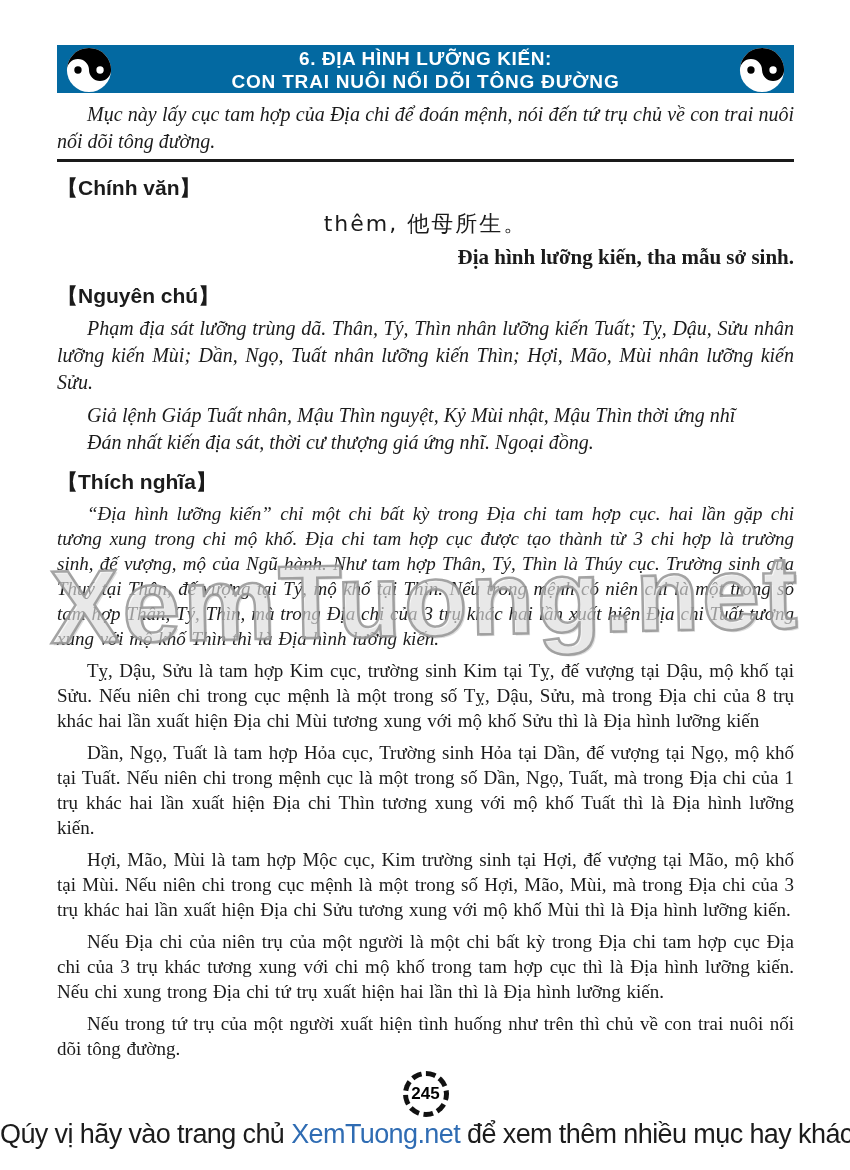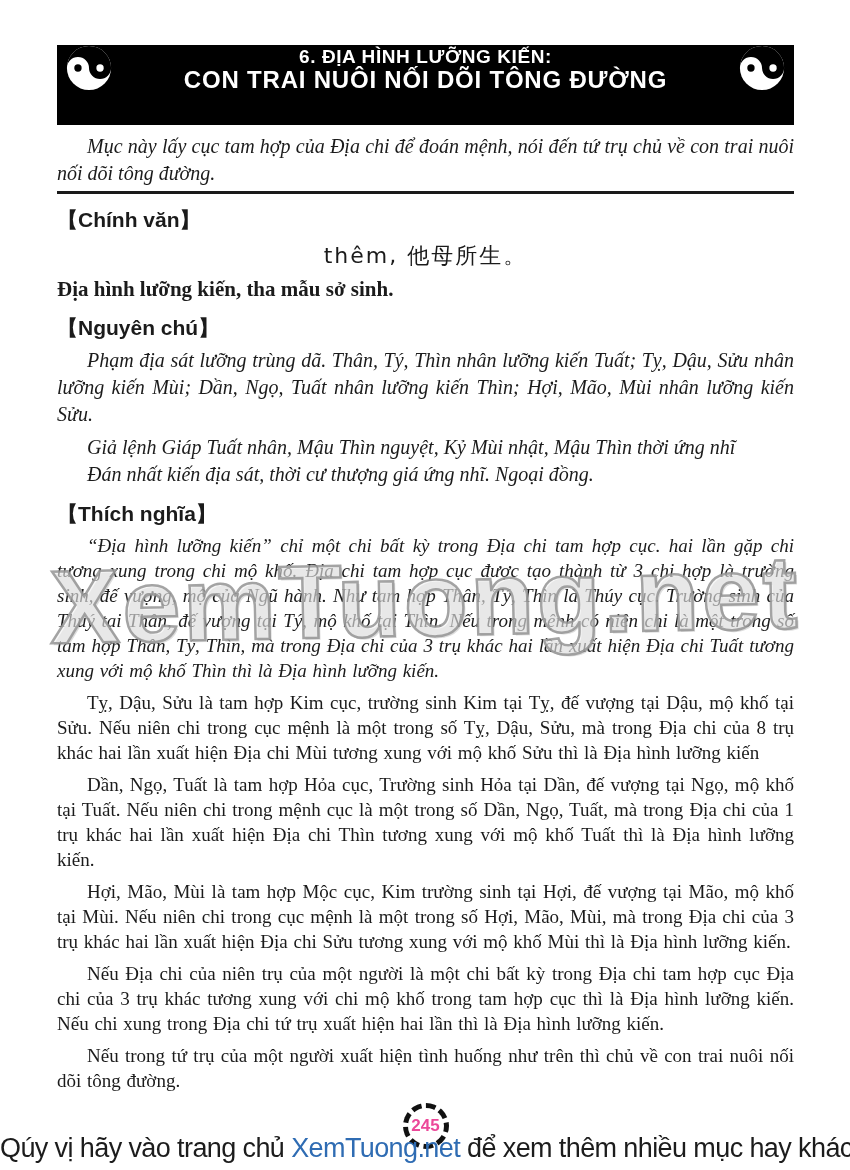--- a/index.html
+++ b/index.html
@@ -9,33 +9,33 @@
     background:#ffffff;
     font-family:"Liberation Serif", "DejaVu Serif", serif;
     color:#1b1b1b;
     overflow:hidden;
     margin:0 auto;
   }
   .content{position:absolute;left:57px;top:45px;width:737px;}
 
   
   .header{
-    background:#000000;
-    height:80px;
-    display:flex;align-items:flex-start;justify-content:space-between;
+    background:#0369a1;
+    height:48px;
+    display:flex;align-items:flex-end;justify-content:space-between;
     padding:0 9px;box-sizing:border-box;
   }
   .yinyang{width:46px;height:46px;flex:0 0 auto;}
   .titles{
     flex:1;text-align:center;color:#fff;
     font-family:"Liberation Sans", "DejaVu Sans", sans-serif;
     font-weight:bold;line-height:23px;
   }
   .title-line1{font-size:19px;letter-spacing:.6px;}
-  .title-line2{font-size:24px;letter-spacing:.8px;}
+  .title-line2{font-size:19px;letter-spacing:.8px;}
 
   
   .intro{
     margin:8px 0 0 0;
     font-style:italic;
     font-size:20px;line-height:27px;
     text-indent:30px;text-align:justify;
   }
   .rule{height:3px;background:#1a1a1a;margin-top:4px;}
 
@@ -45,21 +45,21 @@
     margin:12px 0 0 0;
     font-family:Liberation Sans, sans-serif;
   }
 
   .chinese{
     text-align:center;font-size:22px;letter-spacing:2px;
     margin-top:7px;
     font-family:"DejaVu Sans","Liberation Serif",serif;
   }
   .translation{
-    text-align:left;font-weight:bold;font-size:21px;margin-top:6px;
+    text-align:right;font-weight:bold;font-size:21px;margin-top:6px;
   }
 
   
   .annot{
     font-style:italic;font-size:20px;line-height:27px;
     text-indent:30px;text-align:justify;
     margin:0 0 6px 0;
   }
   .annot.first{margin-top:5px;}
   .annot.tight{margin-bottom:0;}
@@ -84,26 +84,26 @@
     white-space:nowrap;pointer-events:none;z-index:5;
   }
 
   
   .badge-wrap{display:flex;justify-content:center;margin-top:10px;}
   .badge{
     width:36px;height:36px;border-radius:50%;
     border:5px dashed #111;
     display:flex;align-items:center;justify-content:center;
     font-family:"Liberation Sans","DejaVu Sans",sans-serif;
-    font-weight:bold;font-size:17px;color:#ec4899;background:#fff;
+    font-weight:bold;font-size:17px;color:#000000;background:#fff;
   }
 
   
   .footer{
-    position:absolute;left:0;right:0;bottom:6px;
+    position:absolute;left:0;right:0;bottom:20px;
     text-align:center;white-space:nowrap;
     font-family:"Liberation Sans","DejaVu Sans",sans-serif;
     font-size:27px;font-weight:500;letter-spacing:-0.6px;
     color:#1c1c1c;
   }
   .footer .site{color:#2f6cb3;}
 </style>
 </head>
 <body>
 

